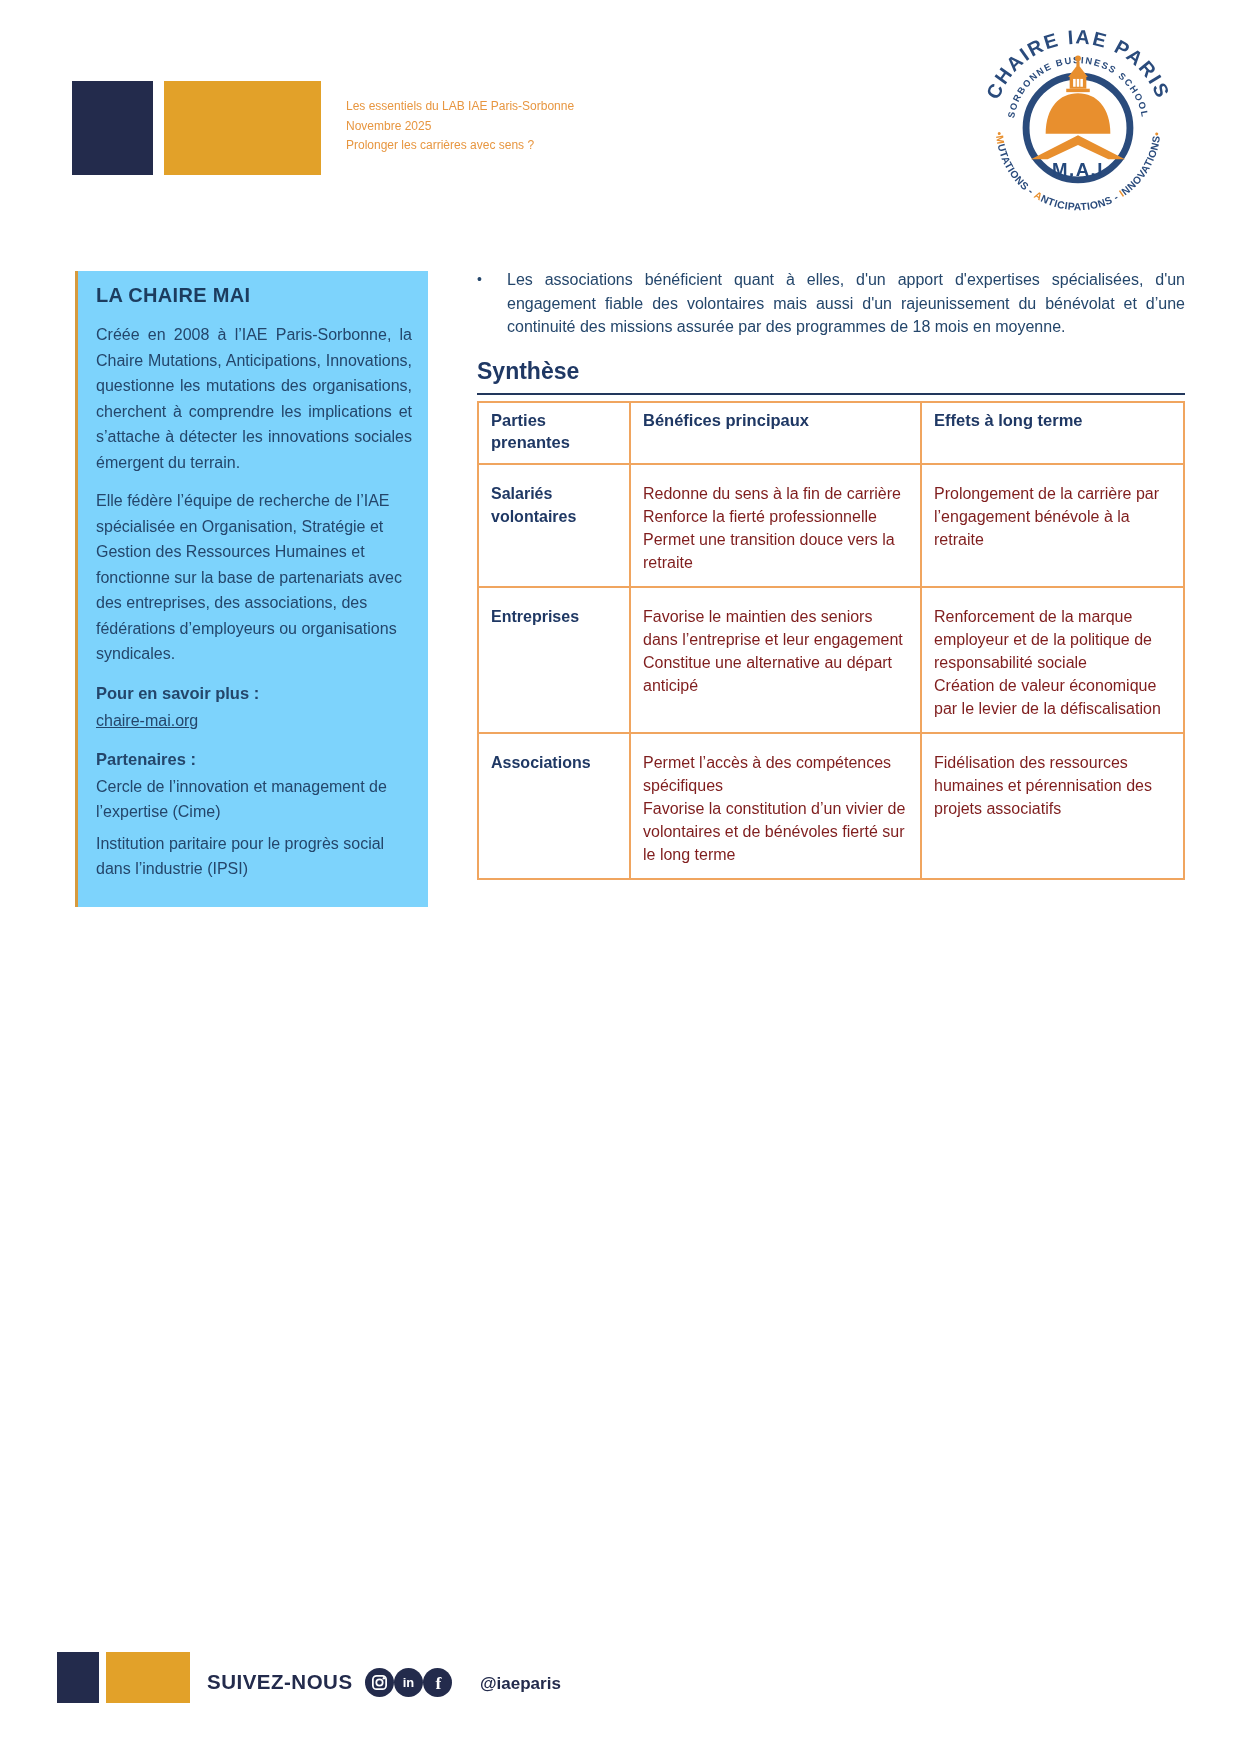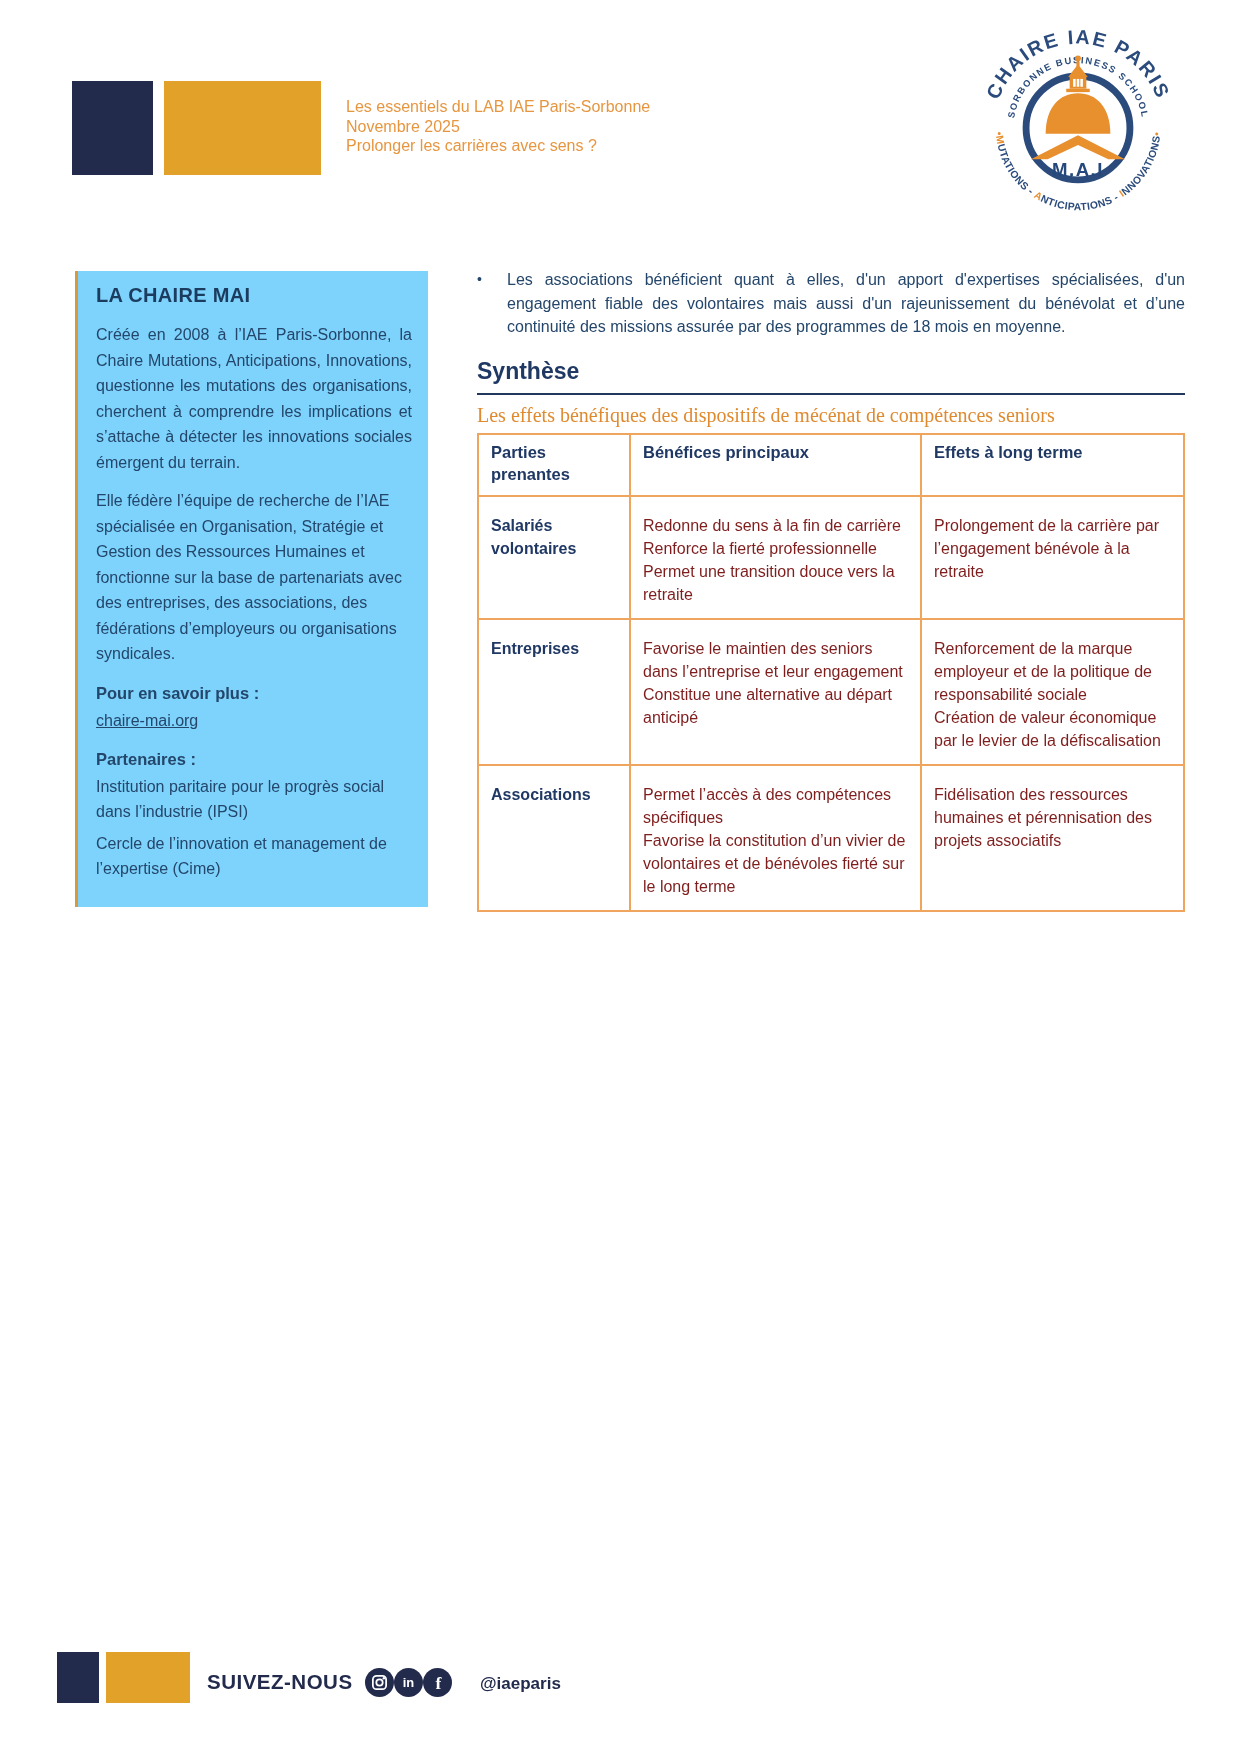--- a/index.html
+++ b/index.html
@@ -4,21 +4,21 @@
 <style>
   * { margin:0; padding:0; box-sizing:border-box; }
   html,body { background:#ffffff; }
   .page {
     position:relative; width:1241px; height:1755px; background:#ffffff;
     font-family:"Liberation Sans", sans-serif; overflow:hidden;
   }
   
   .hdr-navy   { position:absolute; left:72px;  top:81px; width:81px;  height:94px; background:#232B4C; }
   .hdr-orange { position:absolute; left:164px; top:81px; width:157px; height:94px; background:#E2A129; }
-  .hdr-text   { position:absolute; left:346px; top:97px; color:#E79640; font-size:16px; line-height:19.5px; }
+  .hdr-text   { position:absolute; left:346px; top:97px; color:#E79640; font-size:12px; line-height:19.5px; }
   
   .logo { position:absolute; left:980px; top:26px; width:196px; height:196px; }
   .logo .arc-big   { font-family:"Liberation Sans",sans-serif; font-weight:bold; font-size:20px; letter-spacing:2px; fill:#2A4B7C; }
   .logo .arc-small { font-family:"Liberation Sans",sans-serif; font-weight:bold; font-size:9.5px; letter-spacing:1.6px; fill:#2A4B7C; }
   .logo .arc-bot   { font-family:"Liberation Sans",sans-serif; font-weight:bold; font-size:10.5px; letter-spacing:0.4px; }
   .logo .seg-navy   { fill:#2A4B7C; }
   .logo .seg-orange { fill:#E88F2E; }
   .logo .mai { font-family:"Liberation Sans",sans-serif; font-weight:bold; font-size:19px; letter-spacing:1.5px; fill:#24487C; }
   
   .sidebar {
@@ -101,31 +101,30 @@
     </text>
   </svg>
 
   <div class="sidebar">
     <h2>LA CHAIRE MAI</h2>
     <p class="justify">Créée en 2008 à l’IAE Paris-Sorbonne, la Chaire Mutations, Anticipations, Innovations, questionne les mutations des organisations, cherchent à comprendre les implications et s’attache à détecter les innovations sociales émergent du terrain.</p>
     <p>Elle fédère l’équipe de recherche de l’IAE spécialisée en Organisation, Stratégie et Gestion des Ressources Humaines et fonctionne sur la base de partenariats avec des entreprises, des associations, des fédérations d’employeurs ou organisations syndicales.</p>
     <div class="blabel">Pour en savoir plus :</div>
     <div><a href="#">chaire-mai.org</a></div>
     <div class="blabel">Partenaires :</div>
+    <p class="partner">Cercle de l’innovation et management de l’expertise (Cime)</p>
     <p class="partner">Institution paritaire pour le progrès social dans l’industrie (IPSI)</p>
-    <p class="partner">Cercle de l’innovation et management de l’expertise (Cime)</p>
   </div>
 
   <div class="main">
     <div class="bullet-row">
       <span class="dot">•</span>
       <p>Les associations bénéficient quant à elles, d'un apport d'expertises spécialisées, d'un engagement fiable des volontaires mais aussi d'un rajeunissement du bénévolat et d’une continuité des missions assurée par des programmes de 18 mois en moyenne.</p>
     </div>
     <h1>Synthèse</h1>
-    <div class="caption">Les effets bénéfiques des dispositifs de mécénat de compétences seniors</div>
     <table class="syn">
       <colgroup>
           <col style="width:152px">
           <col style="width:291px">
           <col style="width:263px">
         </colgroup>
       <tbody>
           <tr>
         <th>Parties prenantes</th>
         <th>Bénéfices principaux</th>

